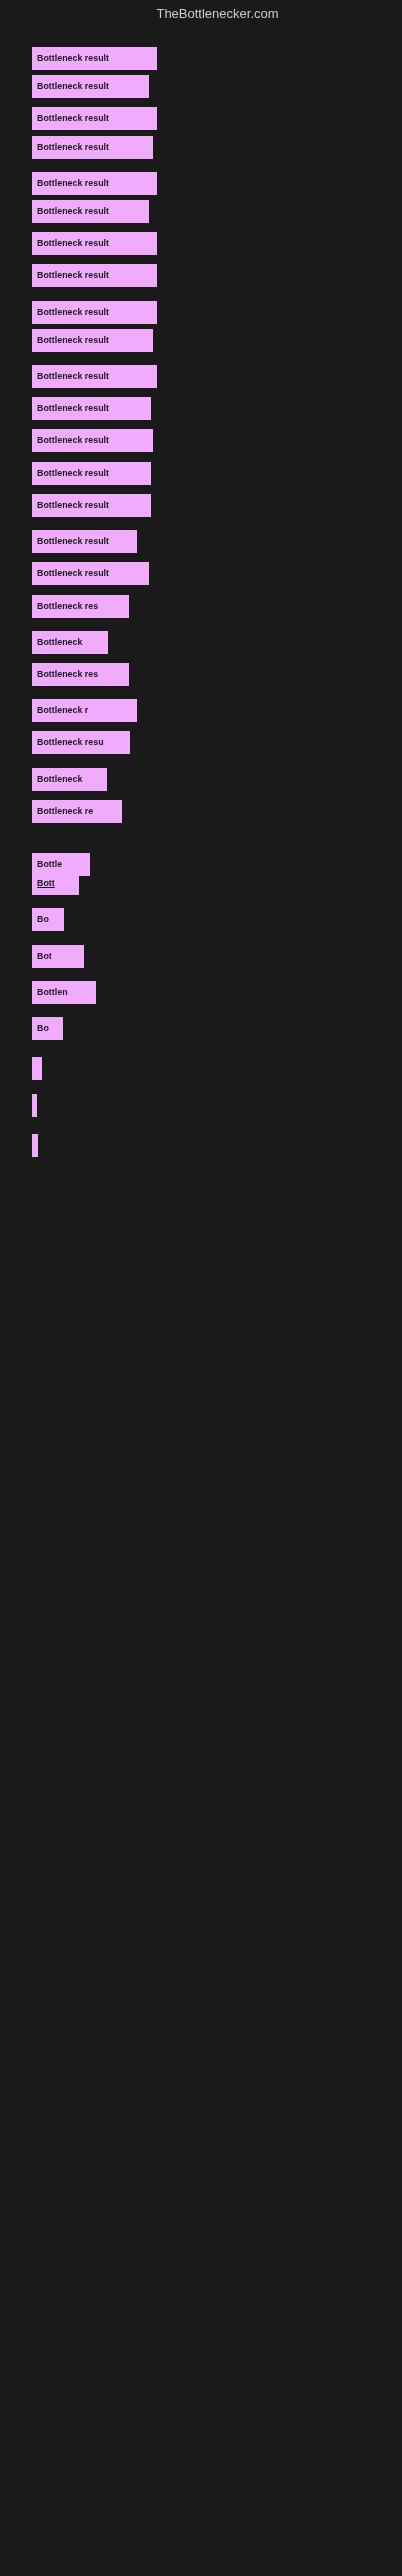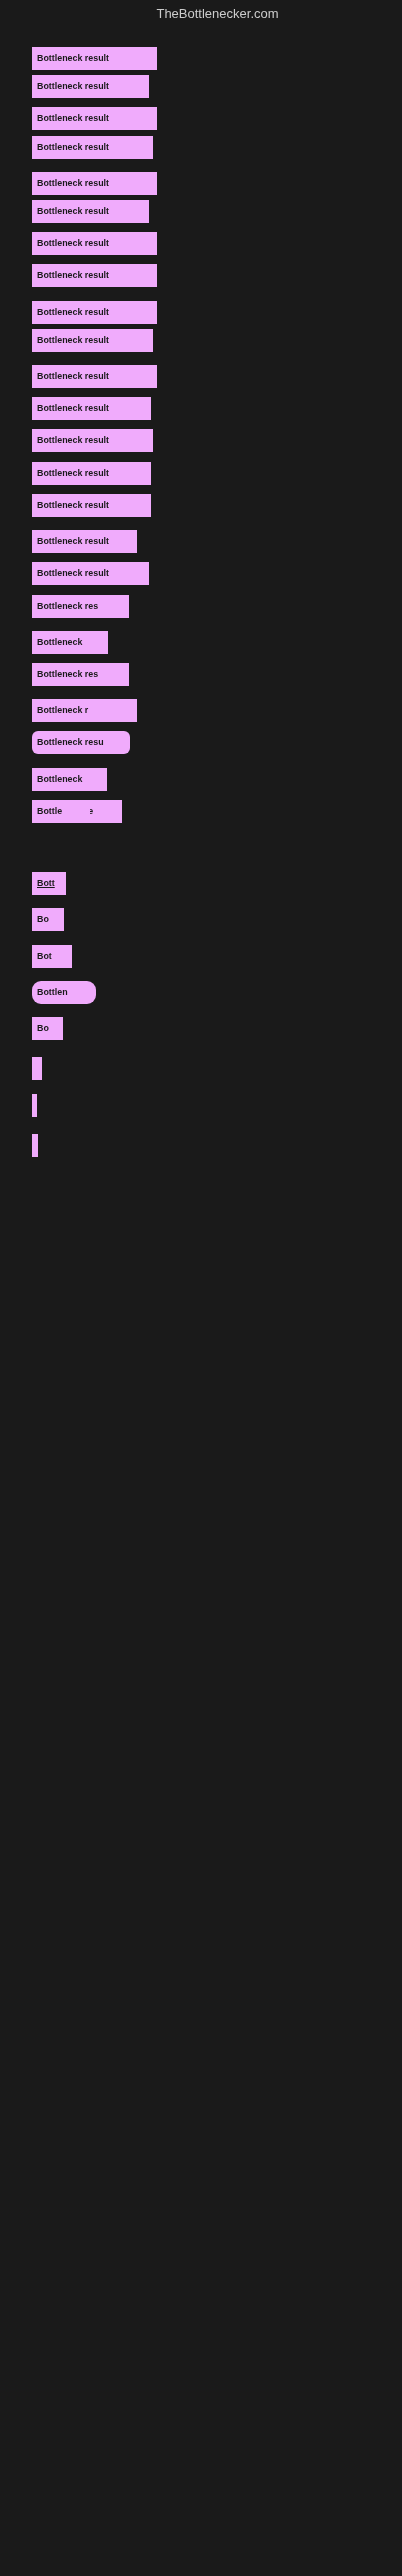--- a/index.html
+++ b/index.html
@@ -111,42 +111,42 @@
     <div class="bar-row" style="top: 600px;">
       <div class="bar" style="width: 76px;">Bottleneck</div>
     </div>
     <div class="bar-row" style="top: 632px;">
       <div class="bar" style="width: 97px;">Bottleneck res</div>
     </div>
     <div class="bar-row" style="top: 668px;">
       <div class="bar" style="width: 105px;">Bottleneck r</div>
     </div>
     <div class="bar-row" style="top: 700px;">
-      <div class="bar" style="width: 98px; border-radius: 6px;">Bottleneck resu</div>
+      <div class="bar" style="width: 98px;">Bottleneck resu</div>
     </div>
     <div class="bar-row" style="top: 737px;">
       <div class="bar" style="width: 75px;">Bottleneck</div>
     </div>
     <div class="bar-row" style="top: 769px;">
       <div class="bar" style="width: 90px; text-align: right;">Bottleneck re</div>
     </div>
-    <div class="bar-row" style="top: 769px;">
+    <div class="bar-row" style="top: 822px;">
       <div class="bar" style="width: 58px;">Bottle</div>
     </div>
     <div class="bar-row" style="top: 841px;">
-      <div class="bar" style="width: 34px; text-decoration: underline;">Bott</div>
+      <div class="bar" style="width: 47px; text-decoration: underline;">Bott</div>
     </div>
     <div class="bar-row" style="top: 877px;">
       <div class="bar" style="width: 32px;">Bo</div>
     </div>
     <div class="bar-row" style="top: 914px;">
-      <div class="bar" style="width: 40px;">Bot</div>
+      <div class="bar" style="width: 52px;">Bot</div>
     </div>
     <div class="bar-row" style="top: 950px;">
-      <div class="bar" style="width: 64px; border-radius: 9px;">Bottlen</div>
+      <div class="bar" style="width: 64px;">Bottlen</div>
     </div>
     <div class="bar-row" style="top: 986px;">
       <div class="bar" style="width: 31px;">Bo</div>
     </div>
     <div class="bar-row" style="top: 1026px;">
       <div class="bar" style="width: 9.7px;"></div>
     </div>
     <div class="bar-row" style="top: 1063px;">
       <div class="bar" style="width: 4.8px;"></div>
     </div>

